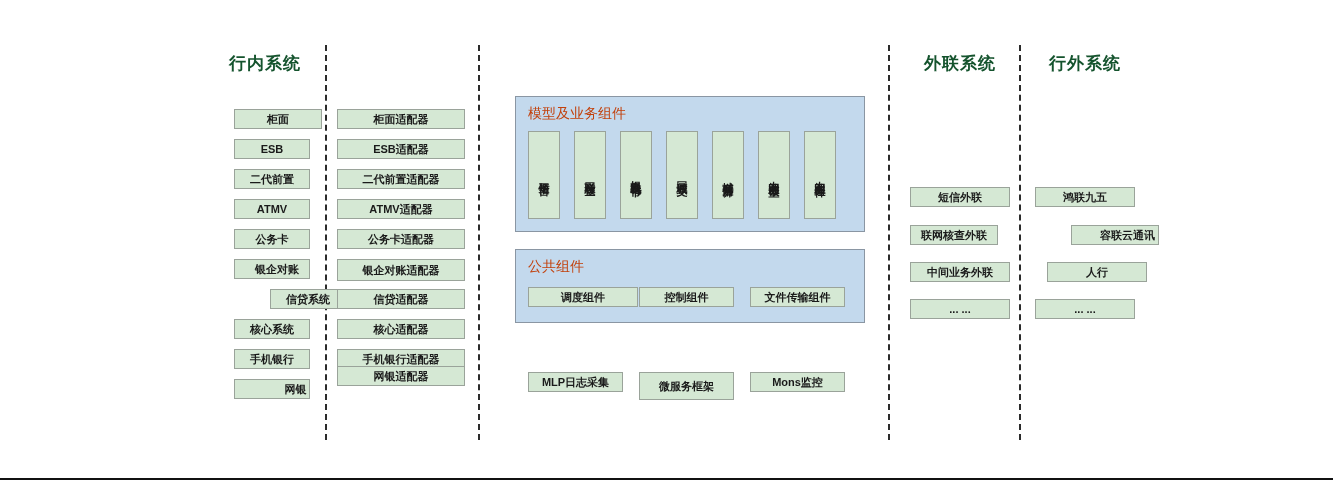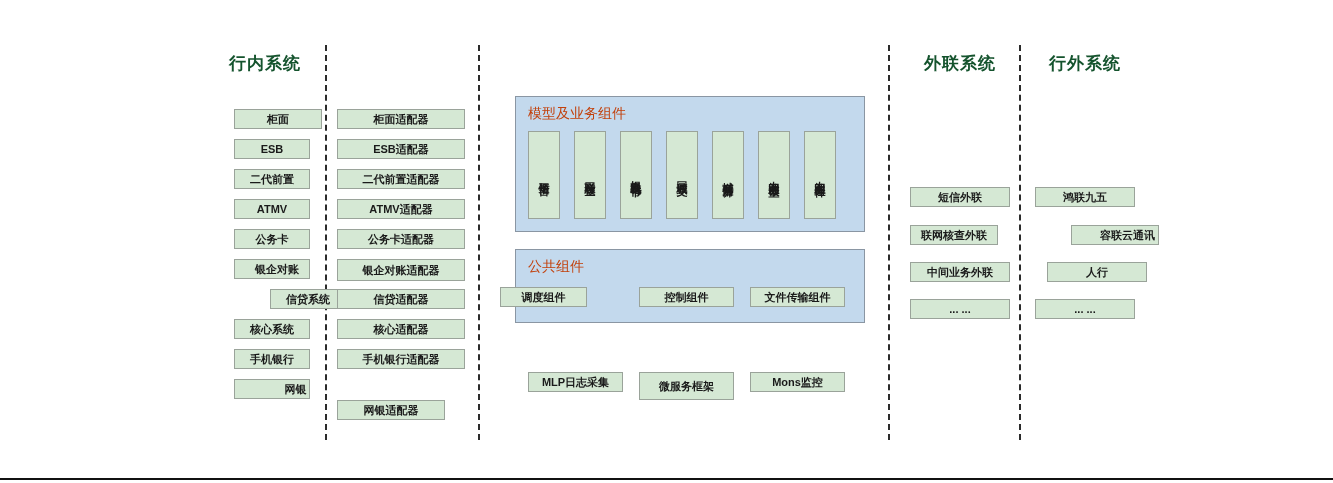--- a/index.html
+++ b/index.html
@@ -118,37 +118,37 @@
 
   <div class="node" style="left:337px; top:109px; width:128px; height:20px;">柜面适配器</div>
   <div class="node" style="left:337px; top:139px; width:128px; height:20px;">ESB适配器</div>
   <div class="node" style="left:337px; top:169px; width:128px; height:20px;">二代前置适配器</div>
   <div class="node" style="left:337px; top:199px; width:128px; height:20px;">ATMV适配器</div>
   <div class="node" style="left:337px; top:229px; width:128px; height:20px;">公务卡适配器</div>
   <div class="node" style="left:337px; top:259px; width:128px; height:22px;">银企对账适配器</div>
   <div class="node" style="left:337px; top:289px; width:128px; height:20px;">信贷适配器</div>
   <div class="node" style="left:337px; top:319px; width:128px; height:20px;">核心适配器</div>
   <div class="node" style="left:337px; top:349px; width:128px; height:20px;">手机银行适配器</div>
-  <div class="node" style="left:337px; top:400px; width:108px; height:20px;">网银适配器</div>
+  <div class="node" style="left:337px; top:366px; width:128px; height:20px;">网银适配器</div>
 
   <div class="panel" style="left:515px; top:96px; width:350px; height:136px;">
     <div class="panel-title">模型及业务组件</div>
   </div>
   <div class="node vertical" style="left:528px; top:131px; width:32px; height:88px;">短信平台</div>
   <div class="node vertical" style="left:574px; top:131px; width:32px; height:88px;">联网核查</div>
   <div class="node vertical" style="left:620px; top:131px; width:32px; height:88px;">银联及银行卡</div>
   <div class="node vertical" style="left:666px; top:131px; width:32px; height:88px;">同城票交</div>
   <div class="node vertical" style="left:712px; top:131px; width:32px; height:88px;">城商行清算</div>
   <div class="node vertical" style="left:758px; top:131px; width:32px; height:88px;">中间业务模型</div>
   <div class="node vertical" style="left:804px; top:131px; width:32px; height:88px;">中间业务组件</div>
 
   <div class="panel" style="left:515px; top:249px; width:350px; height:74px;">
     <div class="panel-title">公共组件</div>
   </div>
-  <div class="node" style="left:500px; top:287px; width:87px; height:20px;">调度组件</div>
+  <div class="node" style="left:528px; top:287px; width:110px; height:20px;">调度组件</div>
   <div class="node" style="left:639px; top:287px; width:95px; height:20px;">控制组件</div>
   <div class="node" style="left:750px; top:287px; width:95px; height:20px;">文件传输组件</div>
 
   <div class="node" style="left:528px; top:372px; width:95px; height:20px;">MLP日志采集</div>
   <div class="node" style="left:639px; top:372px; width:95px; height:28px;">微服务框架</div>
   <div class="node" style="left:750px; top:372px; width:95px; height:20px;">Mons监控</div>
 
   <div class="node" style="left:910px; top:187px; width:100px; height:20px;">短信外联</div>
   <div class="node" style="left:910px; top:225px; width:88px; height:20px;">联网核查外联</div>
   <div class="node" style="left:910px; top:262px; width:100px; height:20px;">中间业务外联</div>

